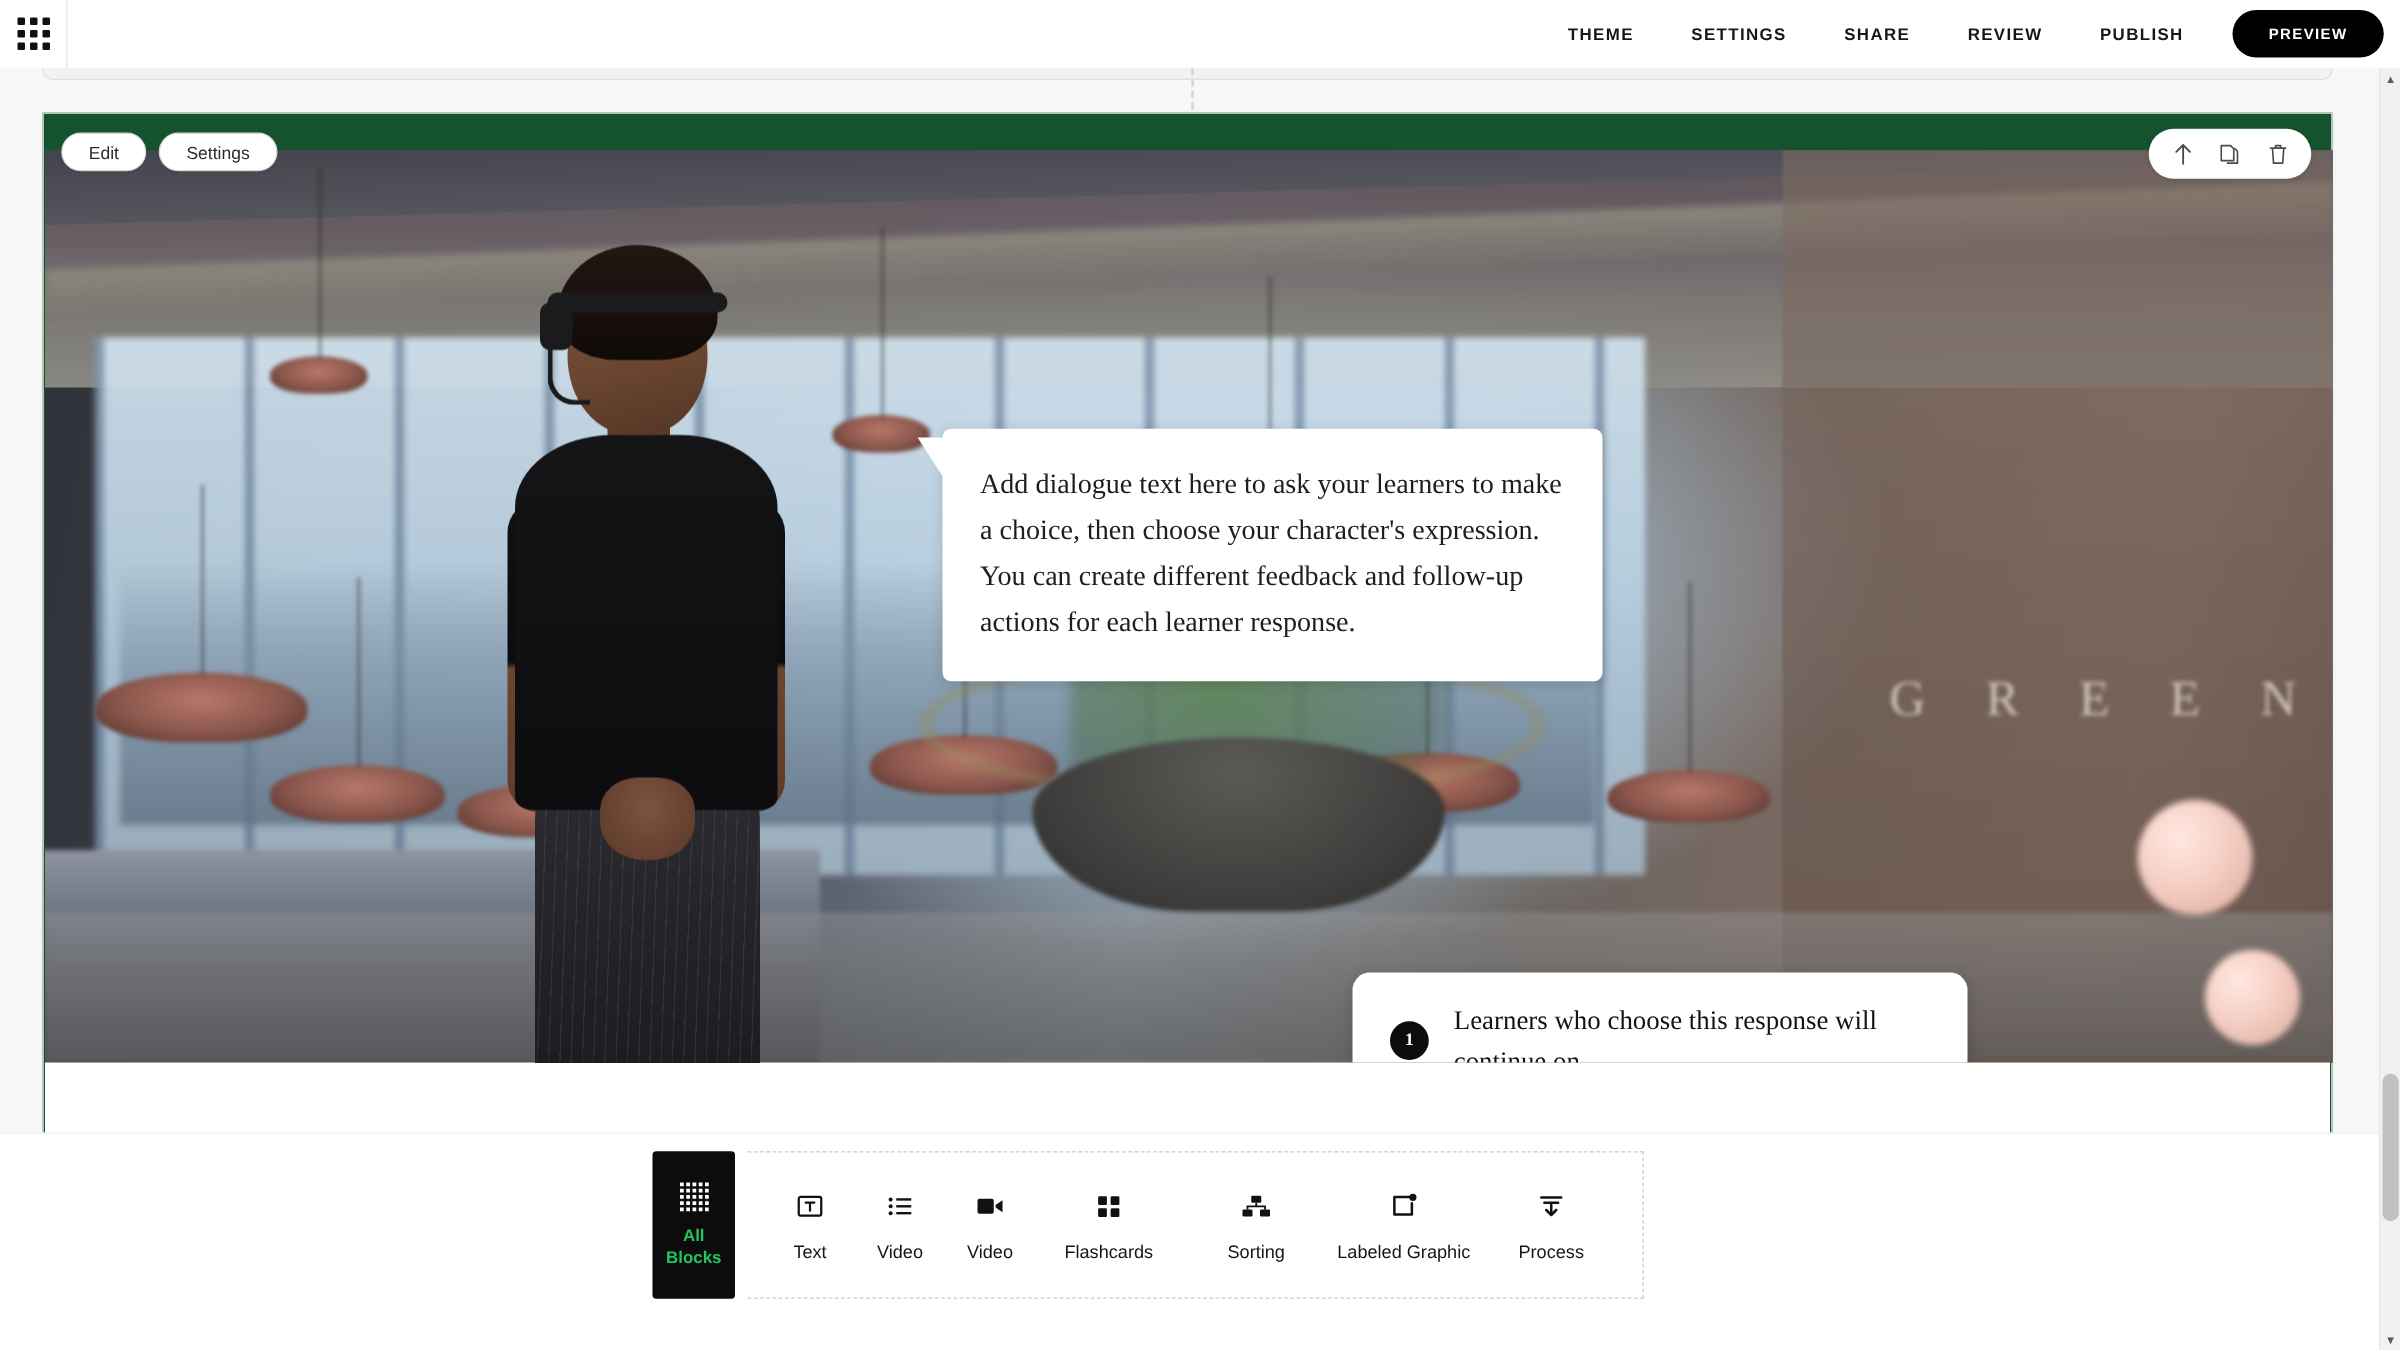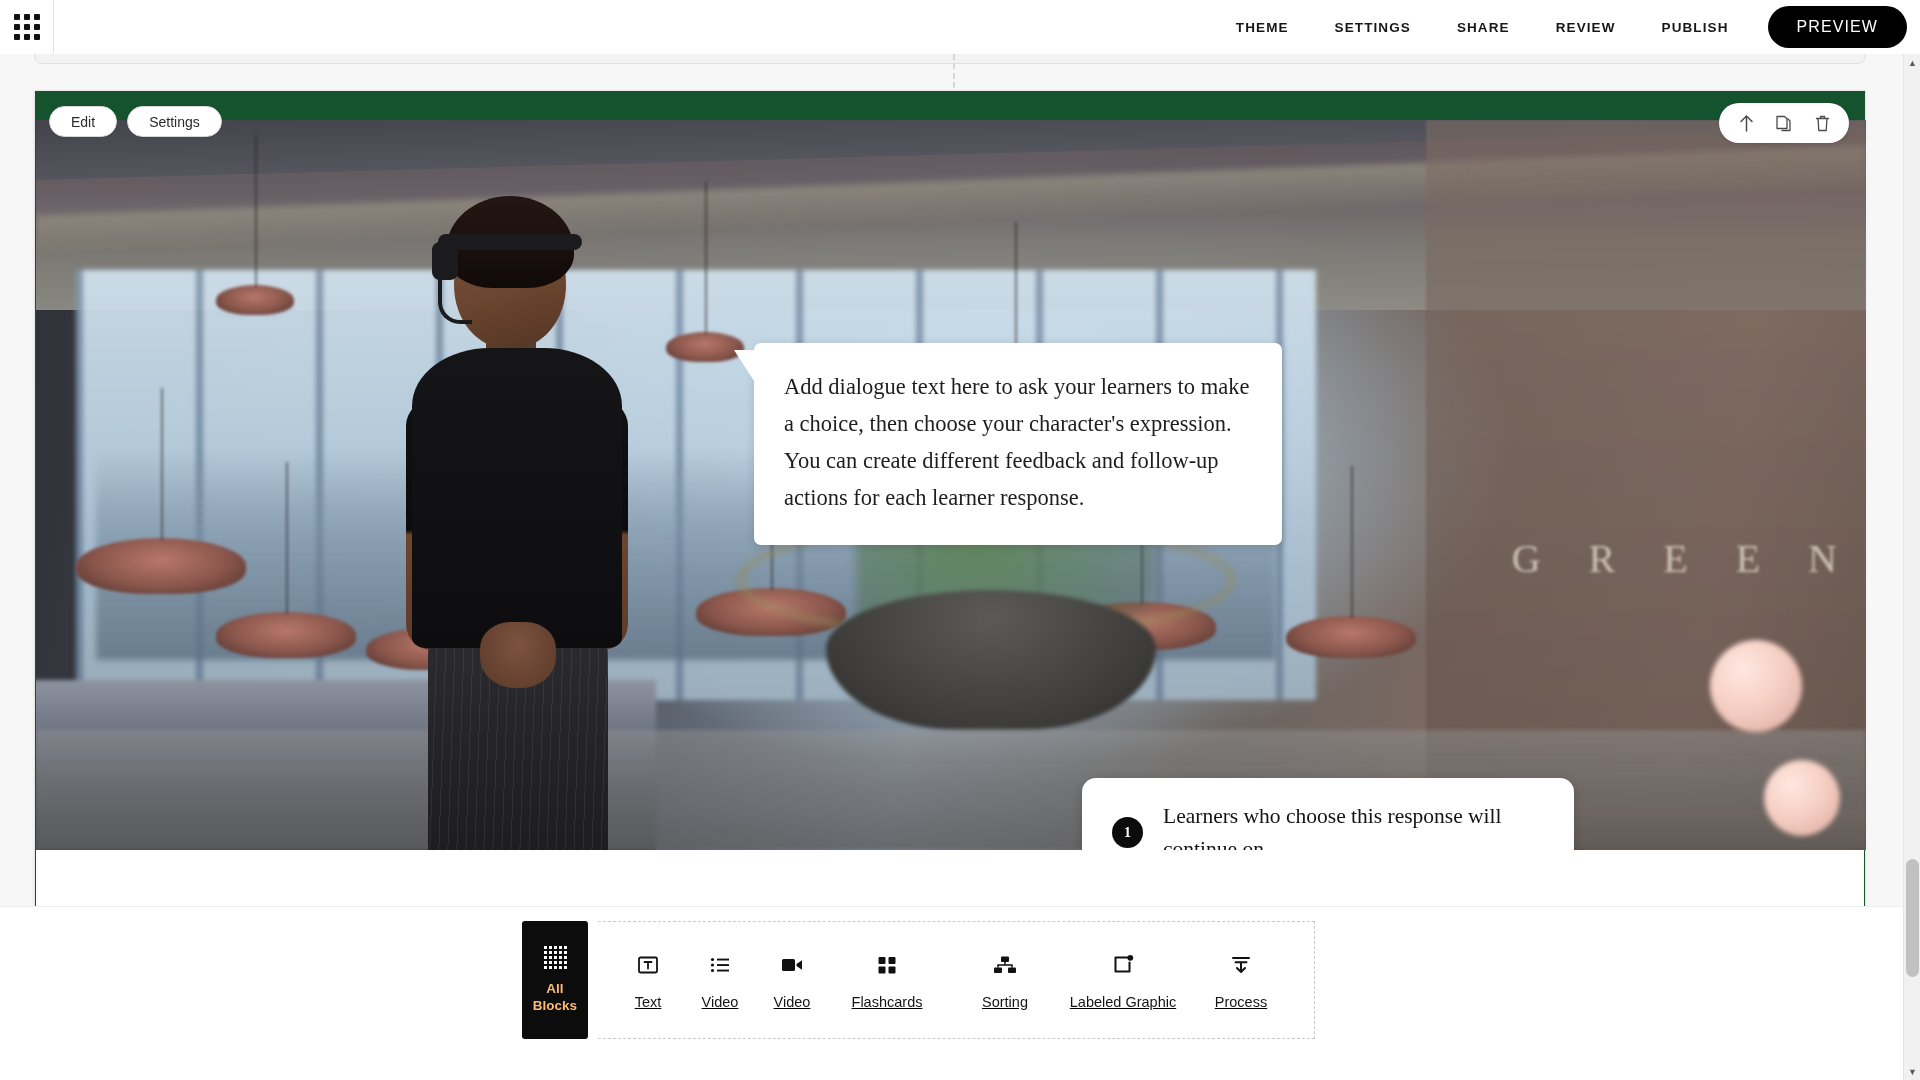--- a/index.html
+++ b/index.html
@@ -45,22 +45,22 @@
     text-decoration: none;
     padding: 8px 23px;
     cursor: pointer;
     white-space: nowrap;
   }
   .preview-btn {
     background: #000000;
     color: #ffffff !important;
     border-radius: 22px;
     padding: 12px 29px !important;
-    font-size: 16px;
-    font-weight: 400;
+    font-size: 12px;
+    font-weight: 700;
     letter-spacing: 1.1px;
     margin-left: 16px;
     border: none;
     cursor: pointer;
     font-family: "Liberation Sans", sans-serif;
   }
 
   
   .stage {
     position: absolute;
@@ -389,37 +389,36 @@
     cursor: pointer;
   }
   .dots-icon {
     display: grid;
     grid-template-columns: repeat(5, 3px);
     grid-template-rows: repeat(5, 3px);
     gap: 2px;
   }
   .dots-icon i { width:3px; height:3px; background:#fff; display:block; }
   .all-blocks-label {
-    color:#fdba74; font-size: 13.5px; font-weight: 700;
+    color:#22c55e; font-size: 13.5px; font-weight: 700;
     text-align:center; line-height: 1.26;
   }
   .blocks-row {
     display: flex; align-items: center;
     border: 1px dashed #c9c9c9;
     border-left: none;
     padding: 0 14px;
     margin-left: 10px;
   }
   .block-item {
     width: 72px;
     display: flex; flex-direction: column;
     align-items: center; gap: 16px;
     padding: 30px 0 28px 0;
     cursor: pointer;
-    text-decoration: underline;
   }
   .block-item.wide { width: 118px; }
   .block-item span.lbl {
     font-size: 14.5px; color: #151517; white-space: nowrap;
   }
   .block-item .ic { height: 26px; display:flex; align-items:center; justify-content:center; }
 
   
   .scrollbar {
     position:absolute; top: 54px; right: 0; width: 17px; height: 1026px;

